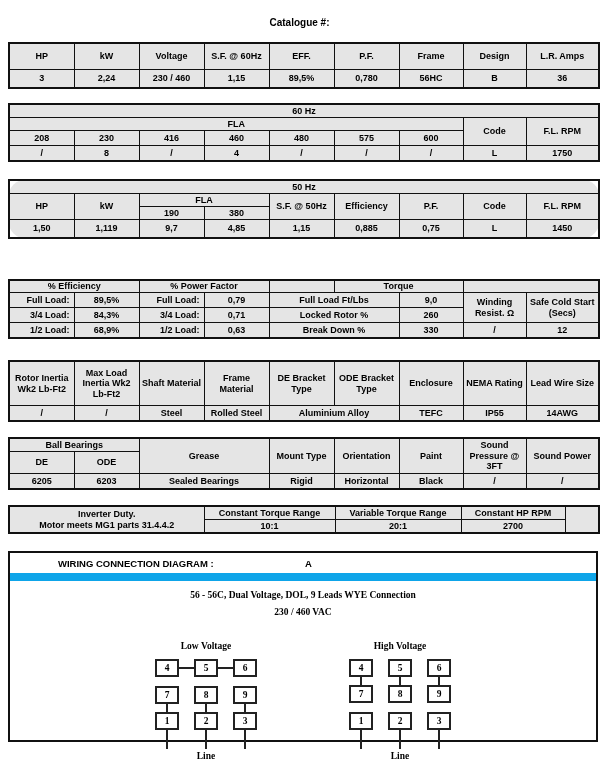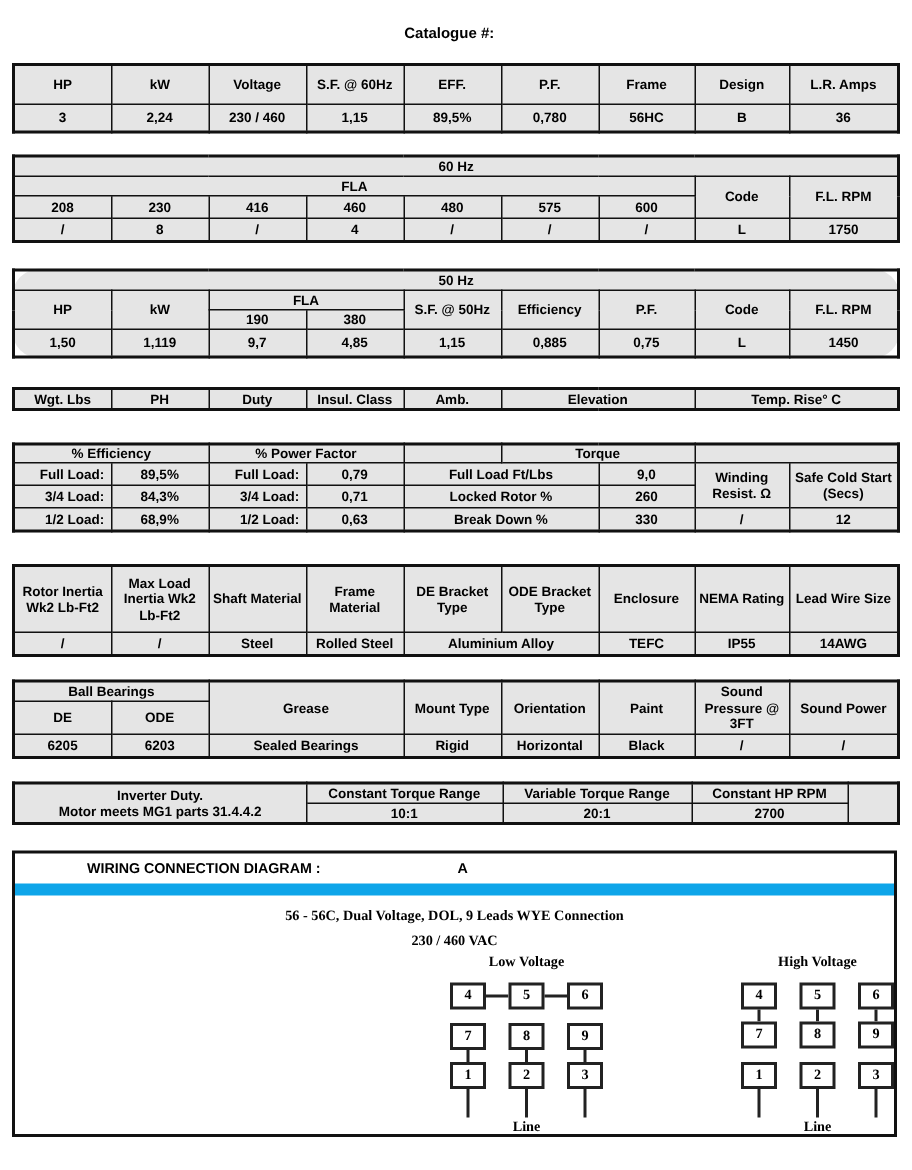--- a/index.html
+++ b/index.html
@@ -21,21 +21,21 @@
   td.lbl-right{text-align:right;padding-right:4px;}
 
   
   .wiring{box-sizing:border-box;width:590px;border:2px solid #111;height:191px;}
   .wiring-title{position:relative;border-bottom:8px solid #0ea5e9;height:20px;display:flex;align-items:center;font-size:9.5px;}
   .wiring-title .wt{padding-left:48px;}
   .wiring-title .wid{position:absolute;left:295px;}
   .wiring-body{text-align:center;font-family:Liberation Serif, serif;}
   .w-sub{font-size:9.5px;margin-top:9px;}
   .w-volt{font-size:9.5px;margin-top:7px;}
-  .diagrams{display:flex;justify-content:flex-end;gap:92px;margin-top:4px;}
+  .diagrams{display:flex;justify-content:center;gap:92px;margin-top:24px;}
   .diagram{display:flex;flex-direction:column;align-items:center;}
   .dg-label{font-size:9.5px;margin-bottom:8px;}
   .term-grid{display:grid;grid-template-columns:24px 15px 24px 15px 24px;justify-items:center;align-items:center;}
   .tbox{box-sizing:border-box;width:24px;height:18px;border:2px solid #222;display:flex;align-items:center;justify-content:center;font-size:9.5px;background:#fff;}
   .hconn{width:15px;height:2px;background:#222;}
   .vconn{width:2px;height:8px;background:#222;}
   .stub{width:2px;height:19px;background:#222;}
   .spacer9{height:9px;grid-column:1 / span 5;}
   .line-label{font-size:9.5px;margin-top:2px;}
 </style>
@@ -180,29 +180,20 @@
         <col width="65">
         <col width="65">
         <col width="65">
         <col width="65">
         <col width="65">
         <col width="64">
         <col width="63">
         <col width="73">
       </colgroup>
     <tbody>
-        <tr class="h14">
-      <td>Wgt. Lbs</td>
-      <td>PH</td>
-      <td>Duty</td>
-      <td>Insul. Class</td>
-      <td>Amb.</td>
-      <td colspan="2">Elevation</td>
-      <td colspan="2">Temp. Rise° C</td>
-    </tr>
   </tbody>
     </table>
 
   <table class="mb21">
     <colgroup>
         <col width="65">
         <col width="65">
         <col width="65">
         <col width="65">
         <col width="65">

